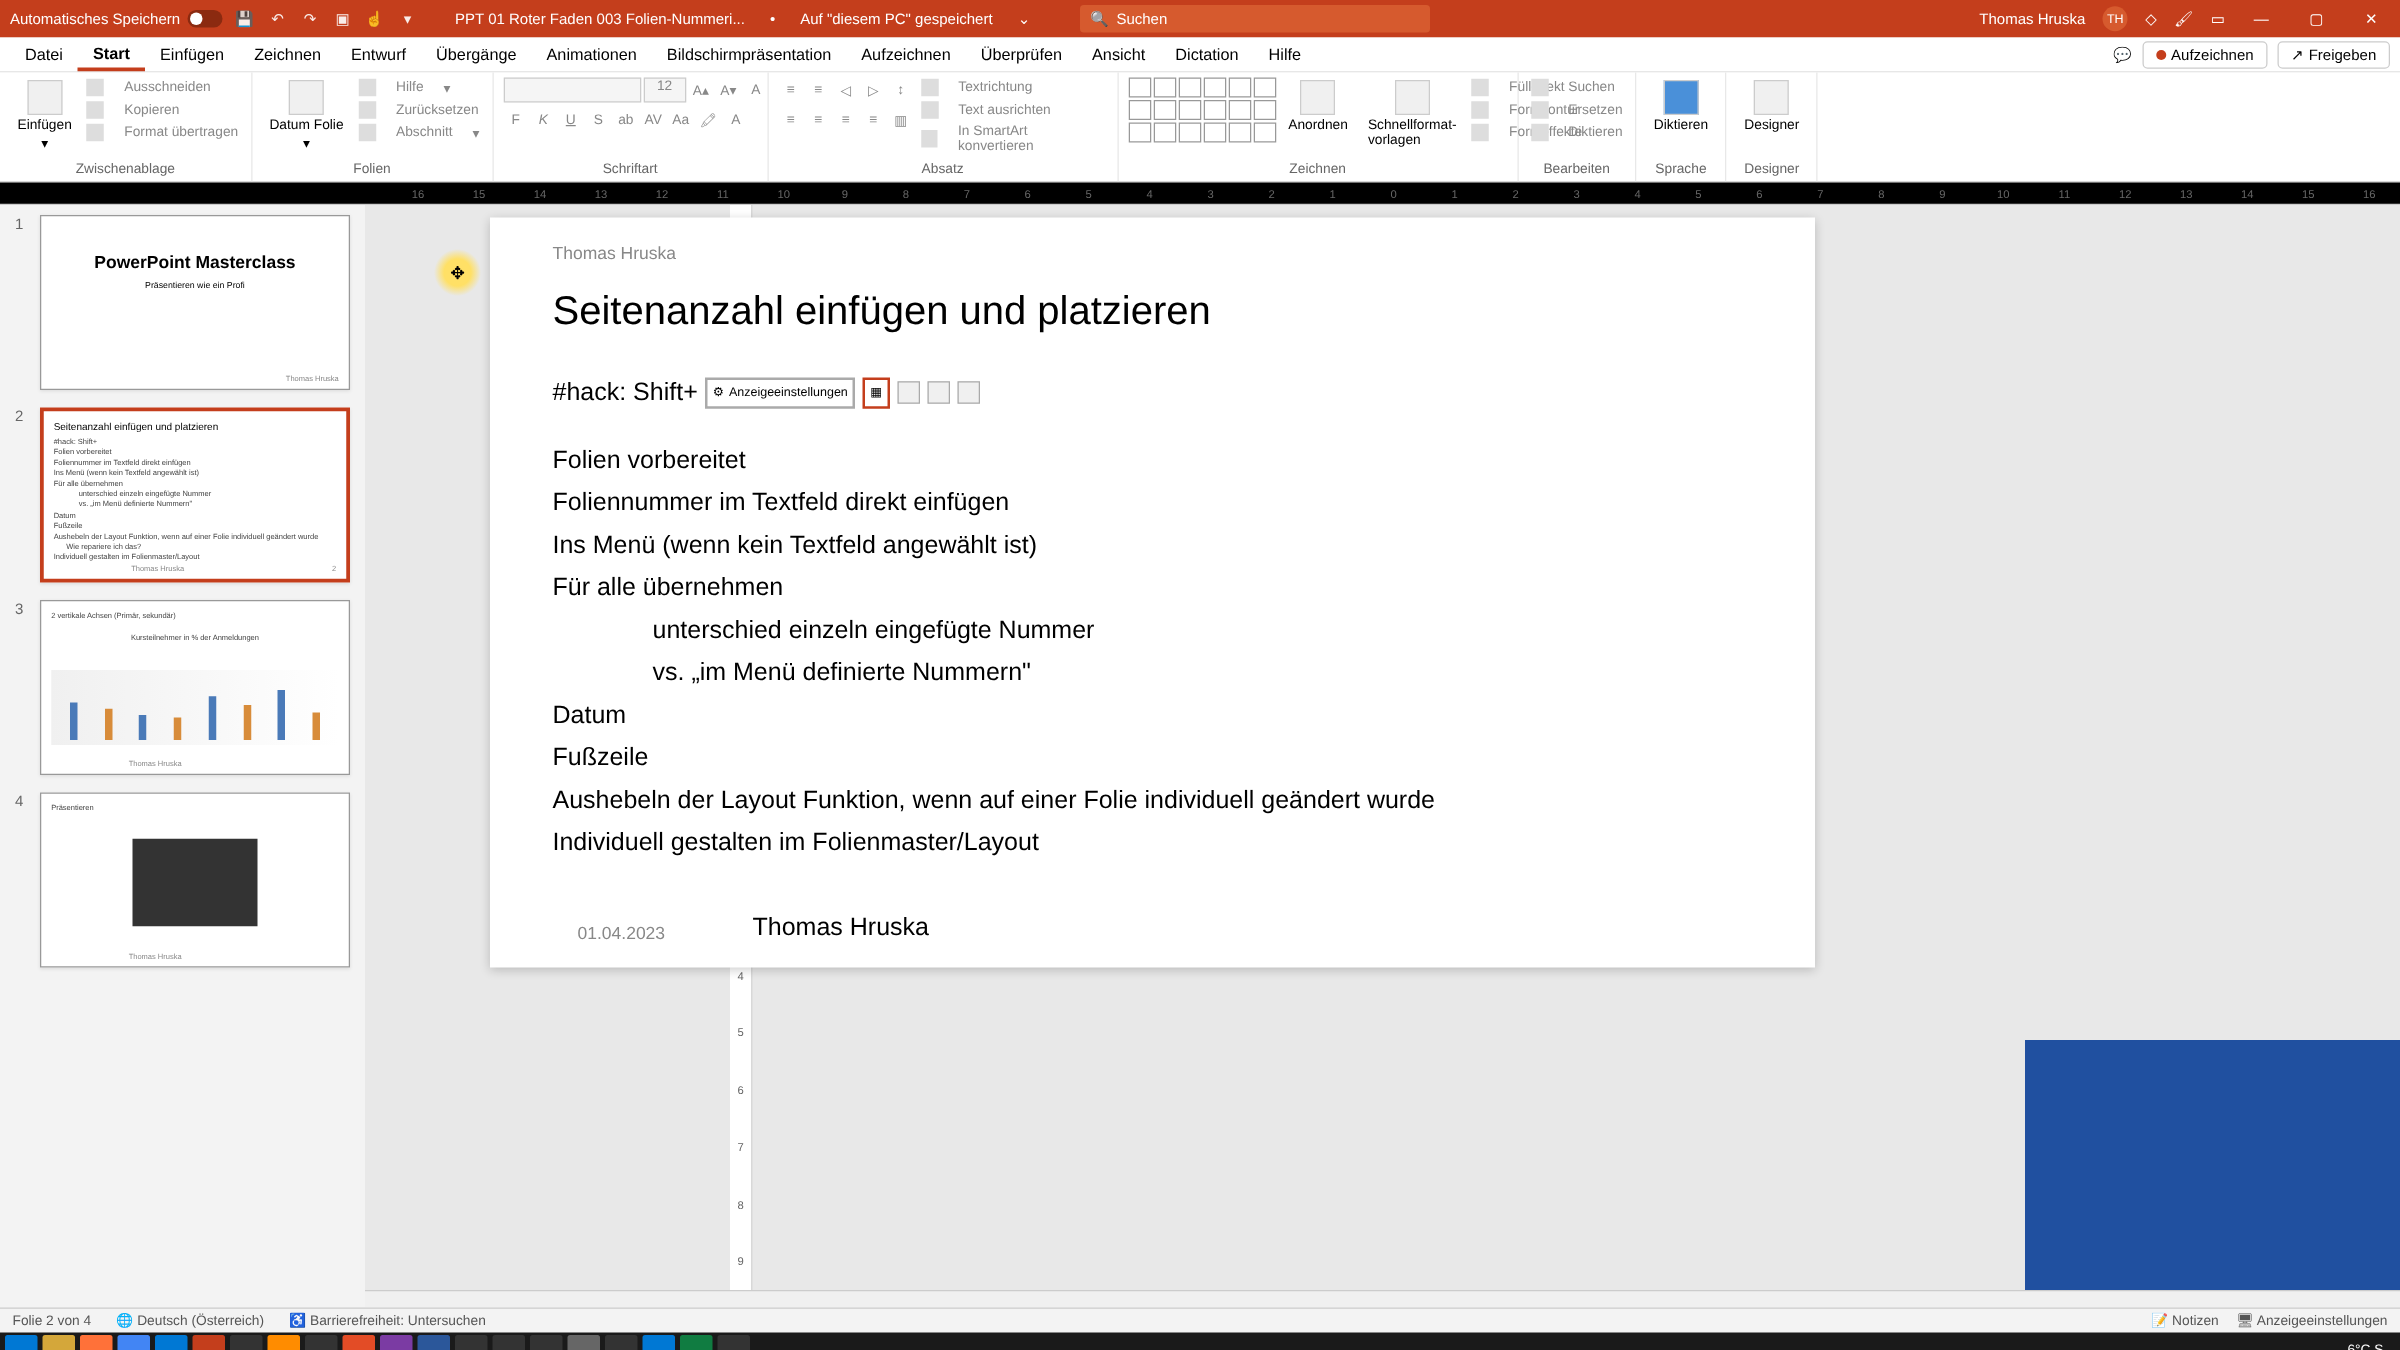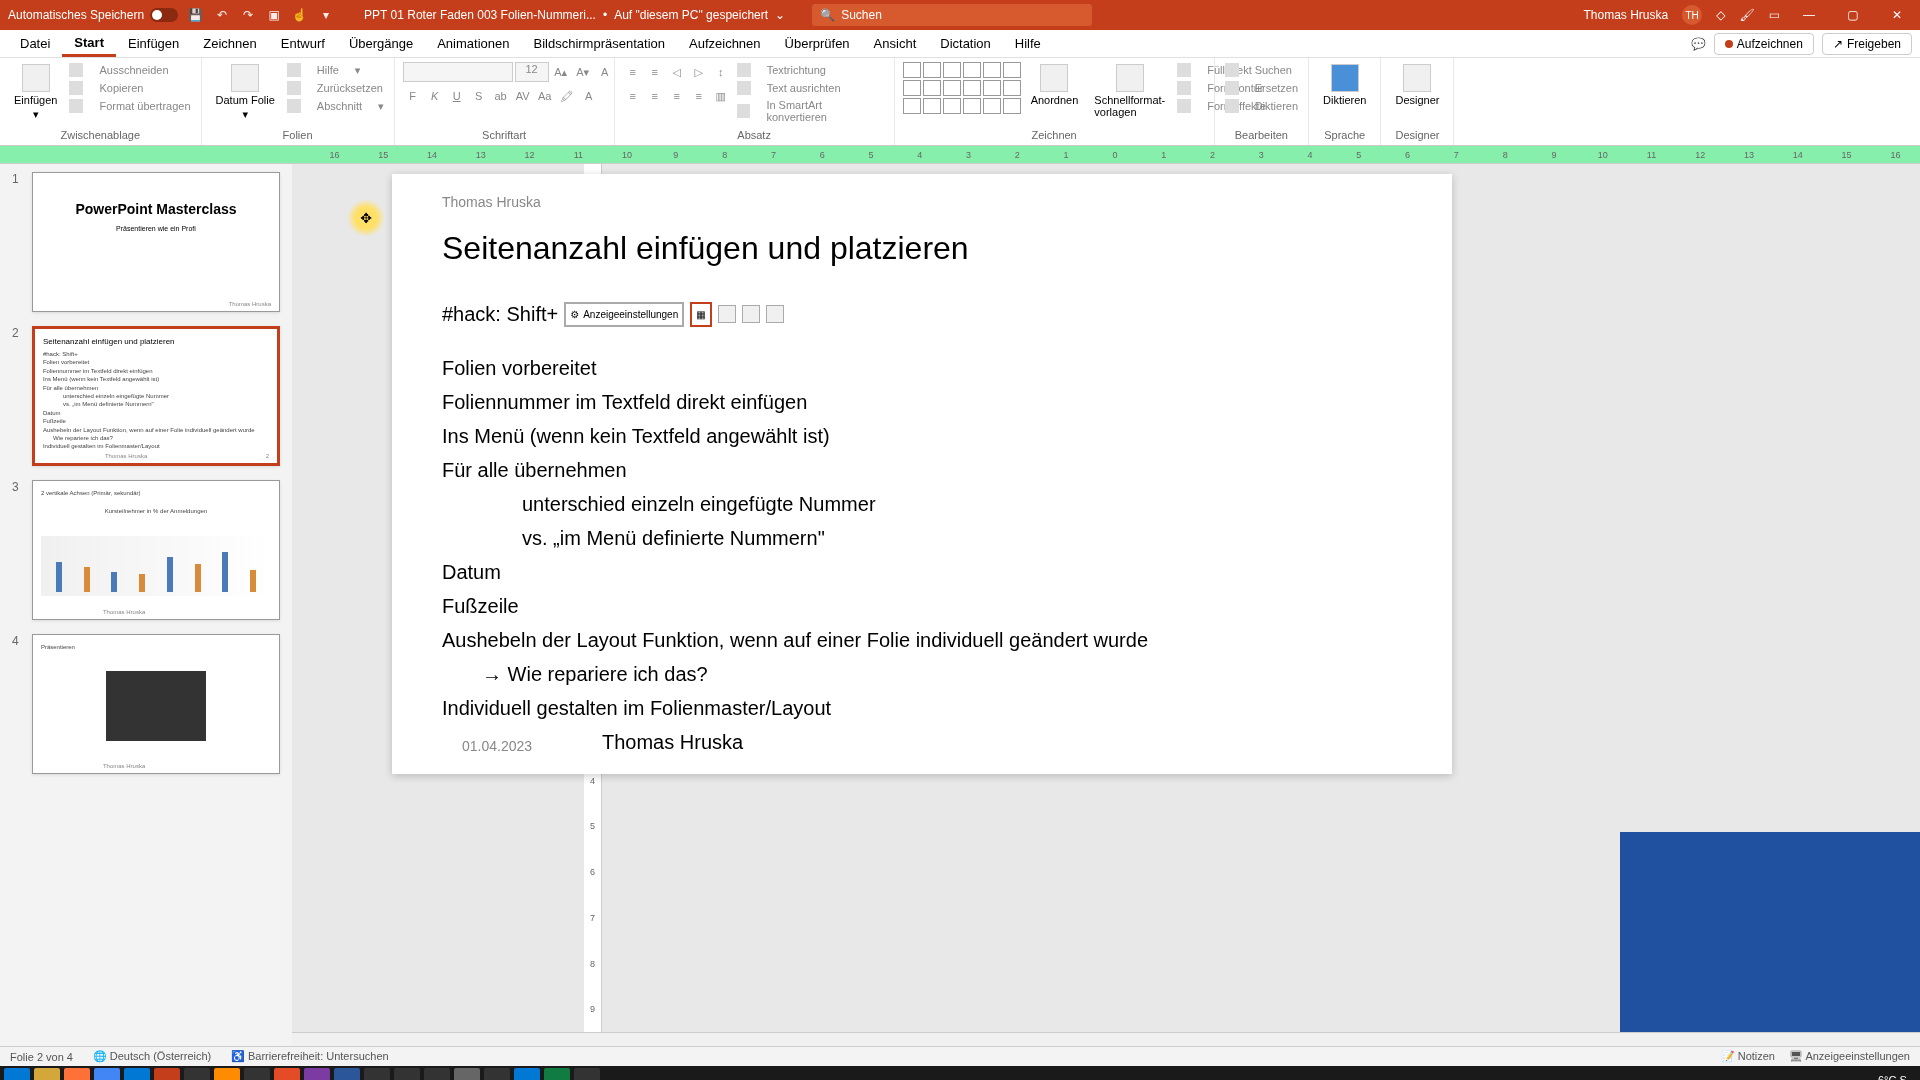--- a/index.html
+++ b/index.html
@@ -3,21 +3,21 @@
 <meta charset="utf-8">
 <style>
 *{margin:0;padding:0;box-sizing:border-box;font-family:"Segoe UI",Arial,sans-serif}
 body{background:#f3f3f3;font-size:12px;overflow:hidden;width:1920px;height:1080px;position:relative}
 .titlebar{height:30px;background:#C43E1C;display:flex;align-items:center;color:#fff;font-size:12px;padding:0 8px;gap:10px}
 .autosave{display:flex;align-items:center;gap:6px}
 .toggle{width:28px;height:14px;background:#8b2a10;border-radius:7px;position:relative}
 .toggle::after{content:"";position:absolute;width:10px;height:10px;background:#fff;border-radius:50%;top:2px;left:2px}
 .qat{display:flex;gap:10px;align-items:center}
 .qat-icon{width:16px;height:16px;display:flex;align-items:center;justify-content:center;opacity:0.9}
-.title-center{flex:1;display:flex;align-items:center;gap:7px;margin-left:20px}
+.title-center{flex:1;display:flex;align-items:center;gap:20px;margin-left:20px}
 .searchbox{background:#d65a2e;width:280px;height:22px;border-radius:3px;display:flex;align-items:center;padding:0 8px;color:#fff;margin-left:20px}
 .title-right{display:flex;align-items:center;gap:14px}
 .avatar{width:20px;height:20px;border-radius:50%;background:#d65a2e;display:flex;align-items:center;justify-content:center;font-size:10px}
 .win-btn{width:30px;height:20px;display:flex;align-items:center;justify-content:center}
 .menubar{height:28px;background:#fff;display:flex;align-items:center;padding:0 8px;gap:0;border-bottom:1px solid #e0e0e0}
 .menu-item{padding:4px 12px;font-size:13px;cursor:pointer}
 .menu-item.active{border-bottom:3px solid #C43E1C;font-weight:600}
 .menu-right{margin-left:auto;display:flex;gap:8px;align-items:center}
 .rec-btn{background:#fff;border:1px solid #ccc;padding:3px 10px;border-radius:4px;display:flex;align-items:center;gap:4px;font-size:12px}
 .rec-dot{width:8px;height:8px;background:#C43E1C;border-radius:50%}
@@ -29,21 +29,21 @@
 .big-btn-icon{width:28px;height:28px;background:#f0f0f0;border:1px solid #ccc}
 .small-btns{display:flex;flex-direction:column;gap:2px;font-size:11px;color:#888}
 .small-btn{display:flex;align-items:center;gap:16px;padding:1px 2px}
 .small-icon{width:14px;height:14px;background:#ddd}
 .font-row{display:flex;gap:2px;align-items:center}
 .font-select{width:110px;height:20px;border:1px solid #ccc;background:#f5f5f5}
 .font-size{width:34px;height:20px;border:1px solid #ccc;background:#f5f5f5;font-size:11px;text-align:center;color:#888}
 .icon-btn{width:20px;height:20px;border:none;background:transparent;color:#888;font-size:11px;display:flex;align-items:center;justify-content:center}
 .shapes-gallery{display:grid;grid-template-columns:repeat(6,18px);gap:2px}
 .shape-cell{width:18px;height:16px;border:1px solid #999;background:#fff}
-.ruler{height:18px;background:#86efac;border-bottom:1px solid #ccc;position:relative;font-size:9px;color:#666;display:flex;align-items:center;padding-left:310px}
+.ruler{height:18px;background:#000000;border-bottom:1px solid #ccc;position:relative;font-size:9px;color:#666;display:flex;align-items:center;padding-left:310px}
 .ruler-tick{flex:1;text-align:center}
 .vruler{width:18px;background:#fff;border-right:1px solid #ccc;position:absolute;left:292px;top:0;bottom:0;display:flex;flex-direction:column;font-size:9px;color:#666}
 .vruler-tick{flex:1;display:flex;align-items:center;justify-content:center}
 .workspace{position:relative;height:calc(100% - 30px - 28px - 88px - 18px - 20px - 28px);display:flex}
 .thumbnails{width:292px;background:#f3f3f3;overflow-y:auto;padding:8px 12px}
 .thumb-row{display:flex;gap:8px;margin-bottom:14px}
 .thumb-num{font-size:12px;color:#666;width:12px}
 .thumb{width:250px;height:140px;background:#fff;border:1px solid #999;padding:8px;font-size:8px;position:relative;box-shadow:0 1px 3px rgba(0,0,0,0.1)}
 .thumb.selected{border:3px solid #C43E1C}
 .thumb-title{font-size:14px;font-weight:bold;text-align:center;margin-top:20px}
@@ -470,21 +470,20 @@
         </div>
         <div>Folien vorbereitet</div>
         <div>Foliennummer im Textfeld direkt einfügen</div>
         <div>Ins Menü (wenn kein Textfeld angewählt ist)</div>
         <div>Für alle übernehmen</div>
         <div class="indent1">unterschied  einzeln eingefügte Nummer</div>
         <div class="indent1">vs. „im Menü definierte Nummern"</div>
         <div>Datum</div>
         <div>Fußzeile</div>
         <div>Aushebeln der Layout Funktion, wenn auf einer Folie individuell geändert wurde</div>
-        <div class="arrow-line">→ Wie repariere ich das?</div>
         <div>Individuell gestalten im Folienmaster/Layout</div>
       </div>
       <div class="slide-date">01.04.2023</div>
       <div class="slide-footer-name">Thomas Hruska</div>
     </div>
     <div class="webcam"></div>
   </div>
 </div>
 
 <div class="hscroll"></div>

